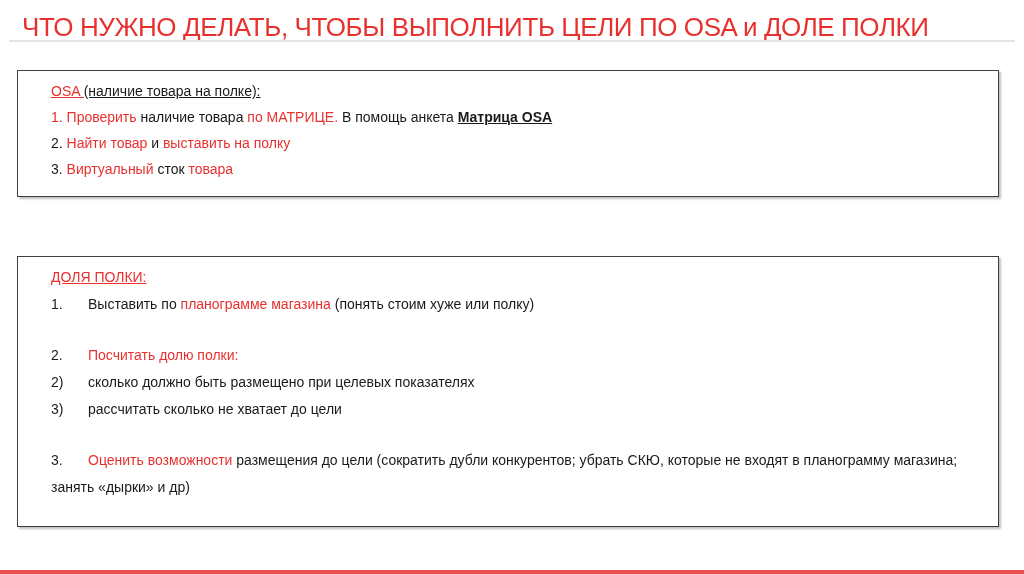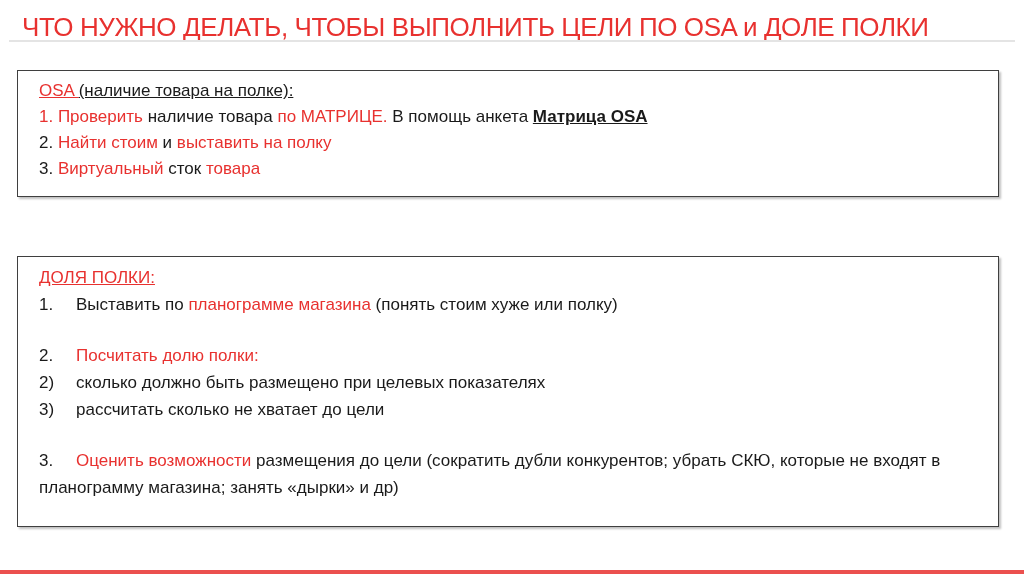--- a/index.html
+++ b/index.html
@@ -15,22 +15,22 @@
     color:var(--red);white-space:nowrap;
   }
   .title-divider{
     position:absolute;left:9px;top:40px;width:1006px;height:2px;
     background:#e4e4e4;
   }
   .box{
     position:absolute;left:17px;width:982px;box-sizing:border-box;
     border:1px solid #3f3f3f;background:#fff;
     box-shadow:1.5px 1.5px 2px rgba(0,0,0,0.25);
-    padding:7px 22px 8px 21px;
-    font-size:17px;color:var(--black);
+    padding:7px 22px 8px 33px;
+    font-size:14px;color:var(--black);
   }
   .box-osa{top:70px;height:127px;line-height:26px;}
   .box-share{top:256px;height:271px;line-height:27px;}
   .line{white-space:normal;}
   .spacer{height:24px;}
   .num{display:inline-block;width:37px;}
   .seg.red{color:var(--red);}
   .seg.black{color:var(--black);}
   .seg.u{text-decoration:underline;}
   .seg.b{font-weight:bold;}
@@ -42,21 +42,21 @@
 </head>
 <body style="--red: #e8312f; --black: #1a1a1a;">
 
 <div class="slide">
   <h1 class="title">ЧТО НУЖНО ДЕЛАТЬ, ЧТОБЫ ВЫПОЛНИТЬ ЦЕЛИ ПО OSA и ДОЛЕ ПОЛКИ</h1>
   <div class="title-divider"></div>
 
   <div class="box box-osa" id="box-osa">
       <div class="line"><span class="seg red u">OSA </span><span class="seg black u">(наличие товара на полке):</span></div>
       <div class="line"><span class="seg red">1. Проверить </span><span class="seg black">наличие товара </span><span class="seg red">по МАТРИЦЕ. </span><span class="seg black">В помощь анкета </span><span class="seg black u b">Матрица OSA</span></div>
-      <div class="line"><span class="seg black">2. </span><span class="seg red">Найти стоим </span><span class="seg black">и </span><span class="seg red">выставить на полку</span></div>
+      <div class="line"><span class="seg black">2. </span><span class="seg red">Найти товар </span><span class="seg black">и </span><span class="seg red">выставить на полку</span></div>
       <div class="line"><span class="seg black">3. </span><span class="seg red">Виртуальный </span><span class="seg black">сток </span><span class="seg red">товара</span></div>
     </div>
 
   <div class="box box-share" id="box-share">
       <div class="line"><span class="seg red u">ДОЛЯ ПОЛКИ:</span></div>
       <div class="line"><span class="num seg black">1.</span><span class="seg black">Выставить по </span><span class="seg red">планограмме магазина </span><span class="seg black">(понять стоим хуже или полку)</span></div>
       <div class="spacer"></div>
       <div class="line"><span class="num seg black">2.</span><span class="seg red">Посчитать долю полки:</span></div>
       <div class="line"><span class="num seg black">2)</span><span class="seg black">сколько должно быть размещено при целевых показателях</span></div>
       <div class="line"><span class="num seg black">3)</span><span class="seg black">рассчитать сколько не хватает до цели</span></div>

